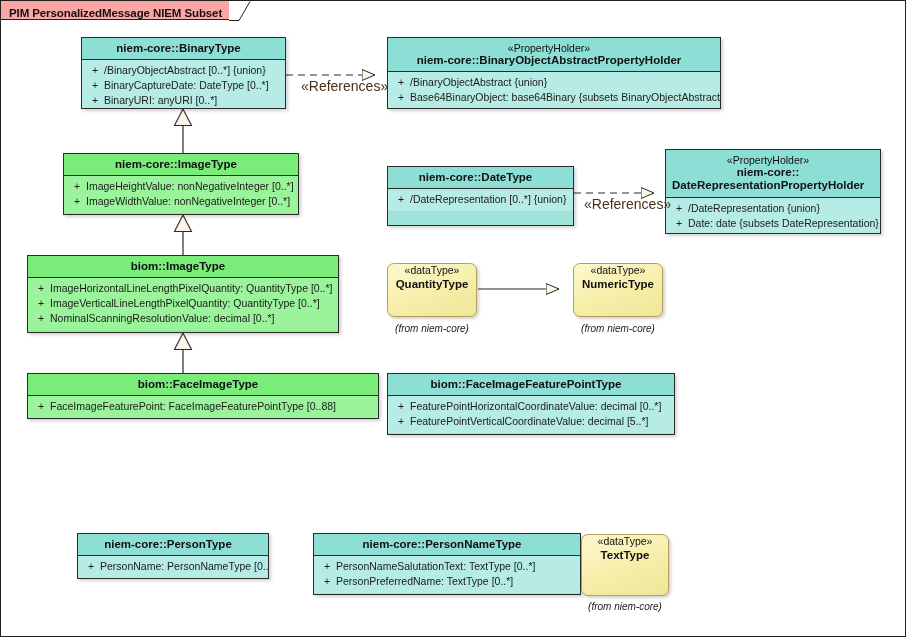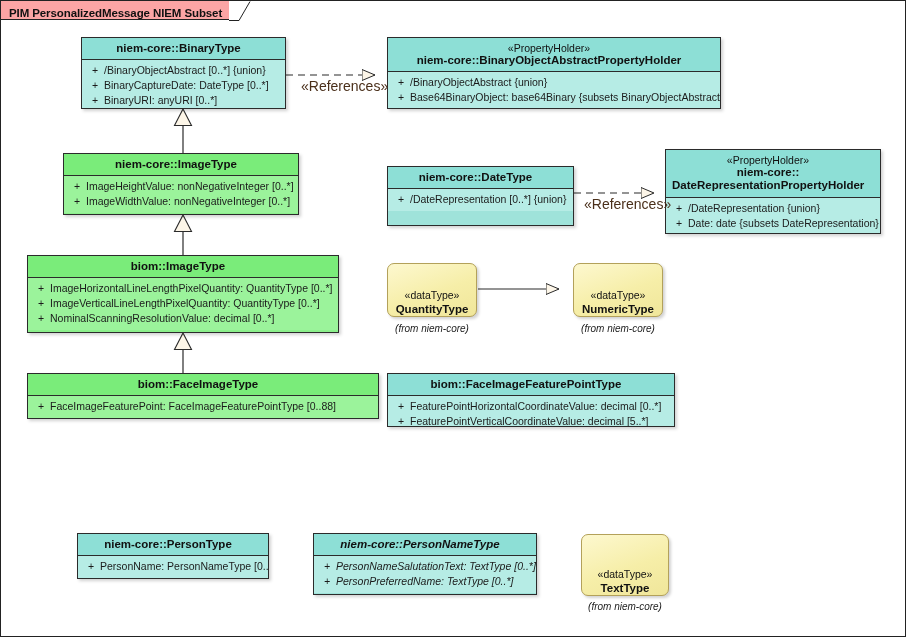--- a/index.html
+++ b/index.html
@@ -115,21 +115,21 @@
     position: absolute;
     box-sizing: border-box;
     border: 1px solid #b3a15a;
     border-radius: 7px;
     background: #f7f0b0;
     background-image: linear-gradient(160deg, #fdf8cf 0%, #f6eea8 55%, #f0e69a 100%);
     box-shadow: 2px 2px 3px rgba(0,0,0,0.18);
     display: flex;
     flex-direction: column;
     align-items: center;
-    justify-content: flex-end;
+    justify-content: flex-start;
     line-height: 1.25;
     z-index: 3;
   }
   .uml-datatype .dt-stereotype {
     font-size: 10.5px;
     color: #111111;
   }
   .uml-datatype .dt-name {
     font-size: 11.5px;
     font-weight: bold;
@@ -312,21 +312,21 @@
         <span class="attr-vis">+</span>
         <span class="attr-text">/DateRepresentation {union}</span>
       </div>
       <div class="attr-row">
         <span class="attr-vis">+</span>
         <span class="attr-text">Date: date {subsets DateRepresentation}</span>
       </div>
     </div>
   </div>
 
-  <div class="uml-class theme-cyan" style="left:386px; top:372px; width:288px; height:54px;">
+  <div class="uml-class theme-cyan" style="left:386px; top:372px; width:288px; height:62px;">
     <div class="cls-header">
       <span class="cls-name">biom::FaceImageFeaturePointType</span>
     </div>
     <div class="cls-attrs">
       <div class="attr-row">
         <span class="attr-vis">+</span>
         <span class="attr-text">FeaturePointHorizontalCoordinateValue: decimal [0..*]</span>
       </div>
       <div class="attr-row">
         <span class="attr-vis">+</span>
@@ -340,21 +340,21 @@
       <span class="cls-name">niem-core::PersonType</span>
     </div>
     <div class="cls-attrs">
       <div class="attr-row">
         <span class="attr-vis">+</span>
         <span class="attr-text">PersonName: PersonNameType [0..*]</span>
       </div>
     </div>
   </div>
 
-  <div class="uml-class theme-cyan" style="left:312px; top:532px; width:224px; height:62px;font-style:italic;">
+  <div class="uml-class theme-cyan" style="left:312px; top:532px; width:268px; height:62px;">
     <div class="cls-header">
       <span class="cls-name">niem-core::PersonNameType</span>
     </div>
     <div class="cls-attrs">
       <div class="attr-row">
         <span class="attr-vis">+</span>
         <span class="attr-text">PersonNameSalutationText: TextType [0..*]</span>
       </div>
       <div class="attr-row">
         <span class="attr-vis">+</span>

